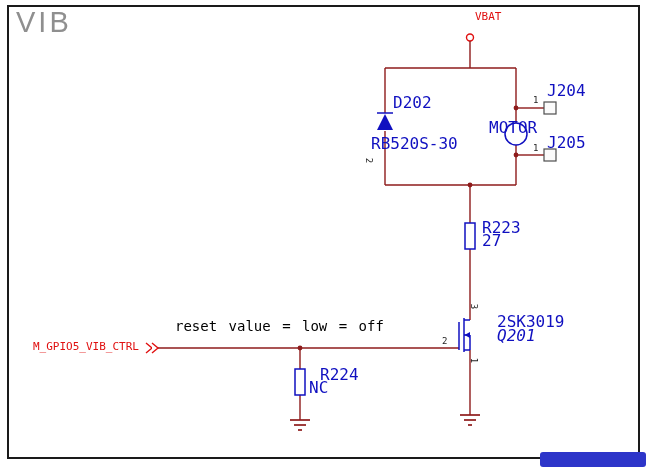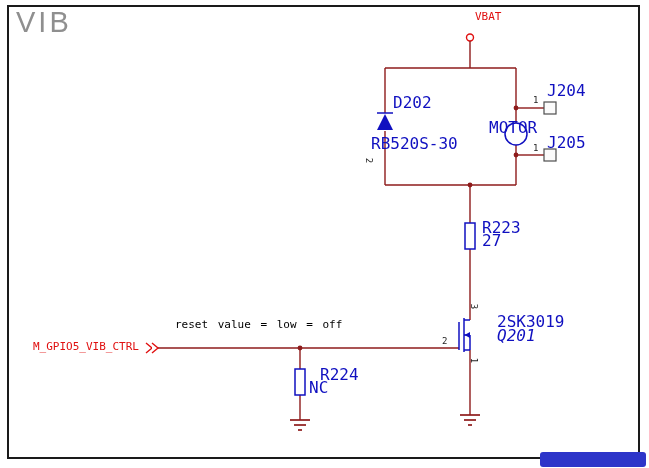--- a/index.html
+++ b/index.html
@@ -21,21 +21,21 @@
   .dot   { fill:var(--wire,#8e1b1b); stroke:none; }
   .sym   { stroke:var(--component-label,#1010c0); stroke-width:1.5; fill:none; }
   .symfill { fill:var(--component-label,#1010c0); stroke:none; }
   .square { stroke:#4d4d4d; stroke-width:1.2; fill:#fbfbfb; }
   .gnd   { stroke:var(--wire,#8e1b1b); stroke-width:1.7; }
   .netshape { stroke:var(--net-label,#e01010); stroke-width:1.4; fill:#ffffff; }
   .txt   { position:absolute; white-space:pre; line-height:1; }
   .lbl   { font-size:16px; color:var(--component-label,#1010c0); }
   .net   { font-size:11px; color:var(--net-label,#e01010); }
   .pin   { font-size:9px;  color:var(--pin-number,#222222); }
-  .ann   { font-size:11px; color:#000000; word-spacing:3px; }
+  .ann   { font-size:14px; color:#000000; word-spacing:3px; }
   .rot   { transform:rotate(90deg); }
   #watermark {
     position:absolute; left:540px; top:452px; width:106px; height:15px;
     background:var(--watermark,#2d35c9); border-radius:3px;
   }
 </style>
 </head>
 <body>
 
 <div id="stage">

